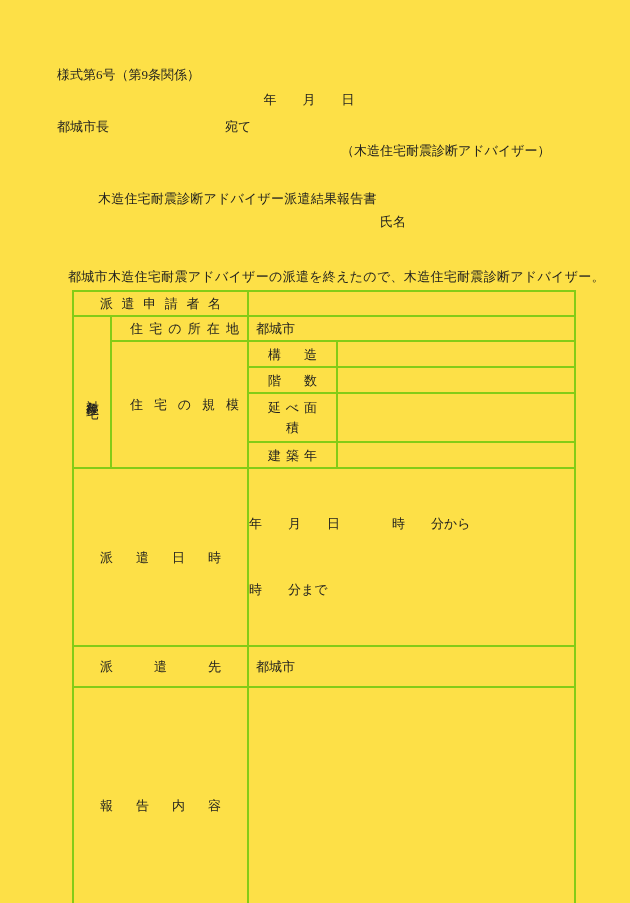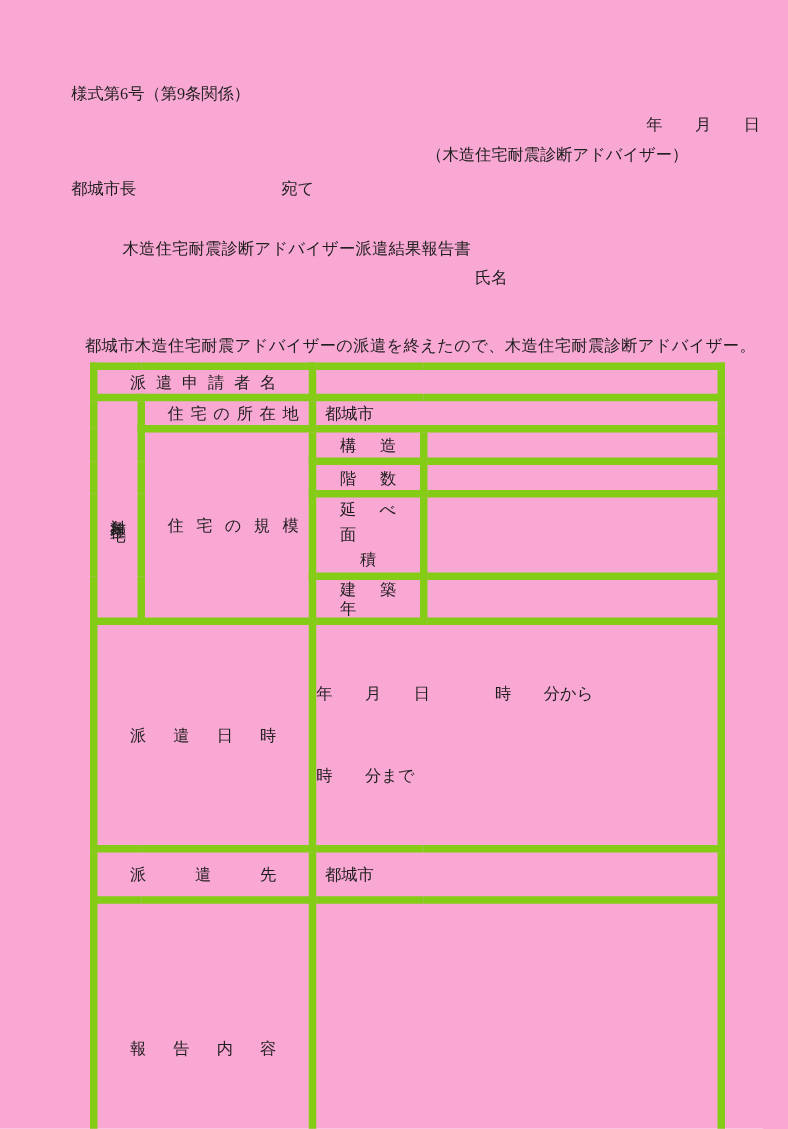--- a/index.html
+++ b/index.html
@@ -3,43 +3,43 @@
 <meta charset="utf-8">
 <style>
   html, body { margin: 0; padding: 0; }
   body { background: #fdfdfd; }
   .page {
     position: relative;
     width: 630px;
     height: 903px;
     box-sizing: border-box;
     padding: 67px 0 0 57px;
-    background: #f9a8d4;
+    background: #fde047;
     color: #1e1e1e;
     font-family: "Liberation Serif", "DejaVu Serif", serif;
     font-size: 13px;
     line-height: 15px;
   }
   .line { white-space: pre; }
-  .date-line { margin-top: 10px; text-align: right; padding-right: 22px; }
+  .date-line { margin-top: 10px; text-align: center; padding-right: 69px; }
   .addr-line { margin-top: 12px; }
   .addr-suffix { margin-left: 116px; }
   .advisor-line { margin-top: 9px; margin-left: 284px; }
   .name-line { margin-top: 8px; margin-left: 323px; }
   .doc-title { margin-top: 33px; margin-left: 41px; letter-spacing: 0.2px; }
   .intro { margin-top: 40px; margin-left: 11px; letter-spacing: 0.3px; }
 
   table.form {
     border-collapse: collapse;
     table-layout: fixed;
     width: 502px;
     margin: 6px 0 0 15px;
   }
   td {
-    border: 6px solid #84cc16;
+    border: 2px solid #84cc16;
     padding: 0;
     font-size: 13px;
     vertical-align: middle;
     overflow: hidden;
   }
   td.lab { text-align: justify; text-align-last: justify; }
   td.lab-ab { padding: 0 26px; }
   td.lab-b  { padding: 0 8px 0 18px; margin-left: 44px; }
   td.lab-c  { padding: 0 19px; }
   td.val { padding-left: 7px; }
@@ -48,22 +48,22 @@
   td.group { text-align: center; }
   .vert { writing-mode: vertical-rl; letter-spacing: 2px; display: inline-block; line-height: 16px; }
   td.dt-val { text-align: left; padding-right: 20px; line-height: 22px; white-space: pre; }
 </style>
 </head>
 <body>
 
 <div class="page">
   <div class="line">様式第6号（第9条関係）</div>
   <div class="line date-line">年　　月　　日</div>
+  <div class="line addr-line"><span>都城市長</span><span class="addr-suffix">宛て</span></div>
   <div class="line advisor-line">（木造住宅耐震診断アドバイザー）</div>
-  <div class="line addr-line"><span>都城市長</span><span class="addr-suffix">宛て</span></div>
   <div class="line doc-title">木造住宅耐震診断アドバイザー派遣結果報告書</div>
   <div class="line name-line">氏名</div>
   <div class="line intro">都城市木造住宅耐震アドバイザーの派遣を終えたので、木造住宅耐震診断アドバイザー。</div>
 
   <table class="form">
     <colgroup>
       <col style="width:38px">
         <col style="width:137px">
         <col style="width:89px">
         <col style="width:238px">

